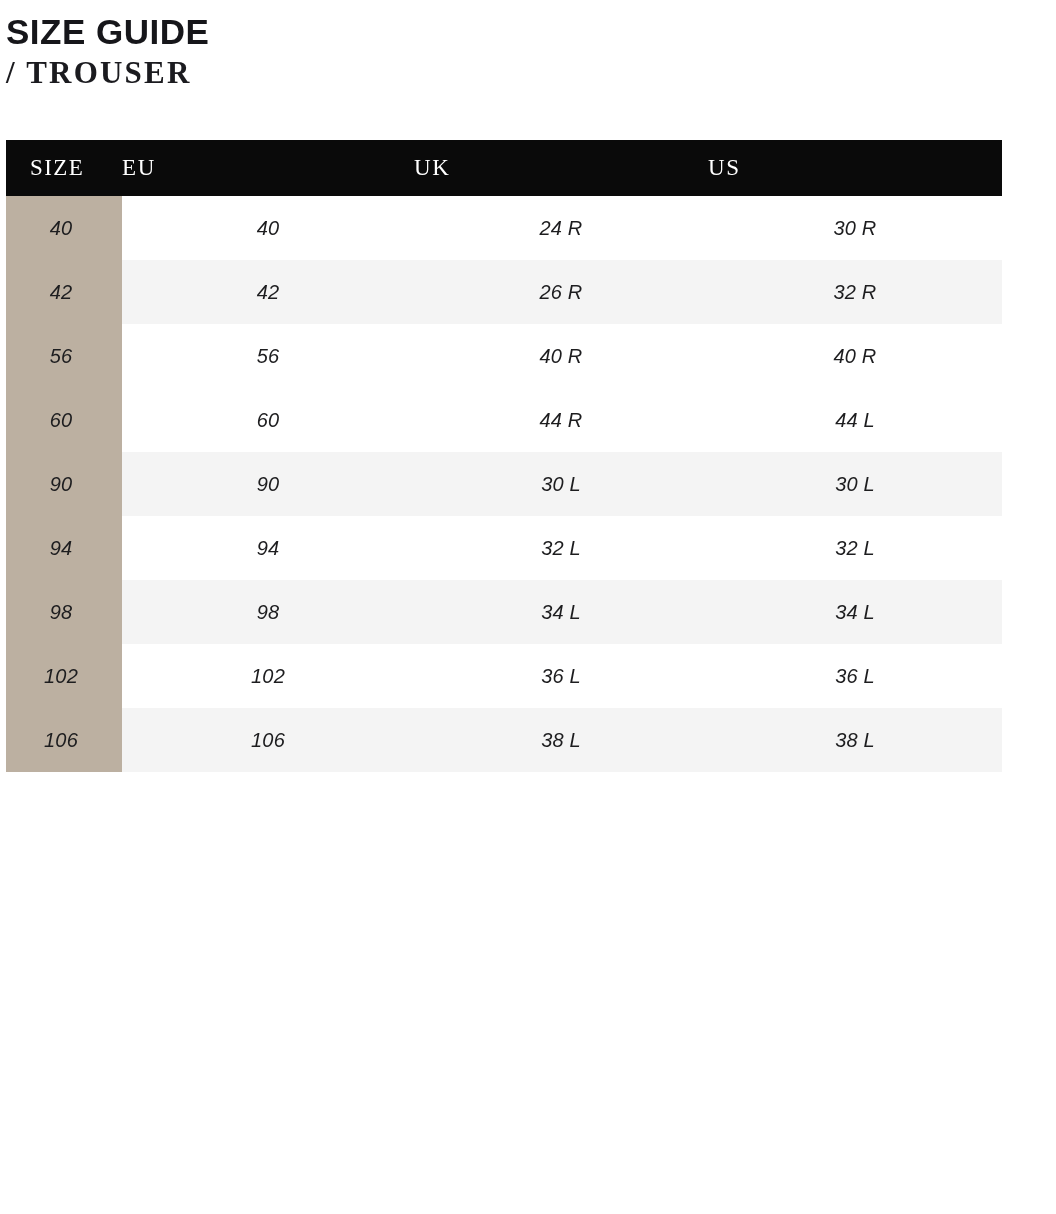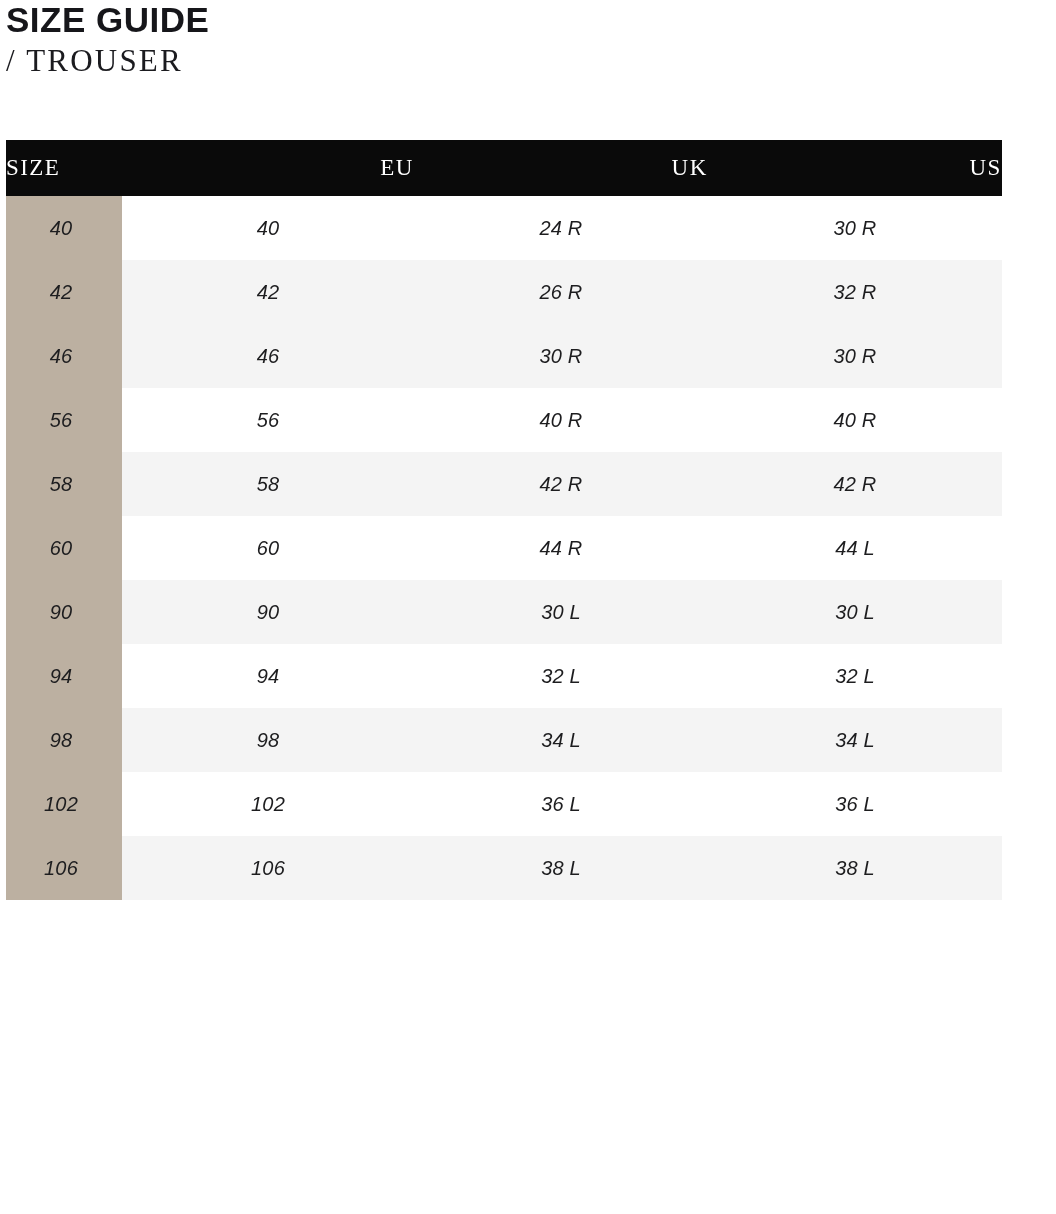--- a/index.html
+++ b/index.html
@@ -10,34 +10,34 @@
   body {
     width: 1056px;
     height: 1214px;
     overflow: hidden;
     font-family: "Liberation Sans", sans-serif;
     -webkit-font-smoothing: antialiased;
   }
 
   
   .title-block {
-    padding: 0 0 0 6px;
+    padding: 12px 0 0 6px;
   }
   .title-main {
     font-family: "Liberation Sans", sans-serif;
     font-weight: 700;
     font-size: 35px;
     line-height: 40px;
     letter-spacing: 0.5px;
     color: #16161a;
     display: block;
   }
   .title-sub {
     font-family: "Liberation Serif", serif;
-    font-weight: 400;
+    font-weight: 700;
     font-size: 31px;
     line-height: 38px;
     letter-spacing: 2.2px;
     color: #1b1b1f;
     display: block;
     margin-top: 2px;
   }
 
   
   .table-wrap {
@@ -59,24 +59,25 @@
   .size-table thead th {
     background: #0a0a0a;
     color: #ffffff;
     font-family: "Liberation Serif", serif;
     font-weight: 400;
     font-size: 23px;
     letter-spacing: 1.6px;
     height: 56px;
     padding: 0;
     vertical-align: middle;
-    text-align: right;
+    text-align: left;
   }
   .size-table thead th.th-size {
     text-align: left;
+    padding-left: 24px;
     letter-spacing: 1.4px;
     margin-left: 44px;
   }
 
   .size-table tbody tr { height: 64px; font-style: italic; }
   .size-table tbody tr.even td { background: #ffffff; }
   .size-table tbody tr.odd  td { background: #f4f4f4; }
 
   .size-table tbody td {
     padding: 0;
@@ -130,37 +131,25 @@
           <td>40</td>
           <td>24 R</td>
           <td>30 R</td>
         </tr>
         <tr class="odd">
           <td class="cell-size">42</td>
           <td>42</td>
           <td>26 R</td>
           <td>32 R</td>
         </tr>
-        <tr class="odd">
-          <td class="cell-size">46</td>
-          <td>46</td>
-          <td>30 R</td>
-          <td>30 R</td>
-        </tr>
         <tr class="even">
           <td class="cell-size">56</td>
           <td>56</td>
           <td>40 R</td>
           <td>40 R</td>
-        </tr>
-        <tr class="odd">
-          <td class="cell-size">58</td>
-          <td>58</td>
-          <td>42 R</td>
-          <td>42 R</td>
         </tr>
         <tr class="even">
           <td class="cell-size">60</td>
           <td>60</td>
           <td>44 R</td>
           <td>44 L</td>
         </tr>
         <tr class="odd">
           <td class="cell-size">90</td>
           <td>90</td>

